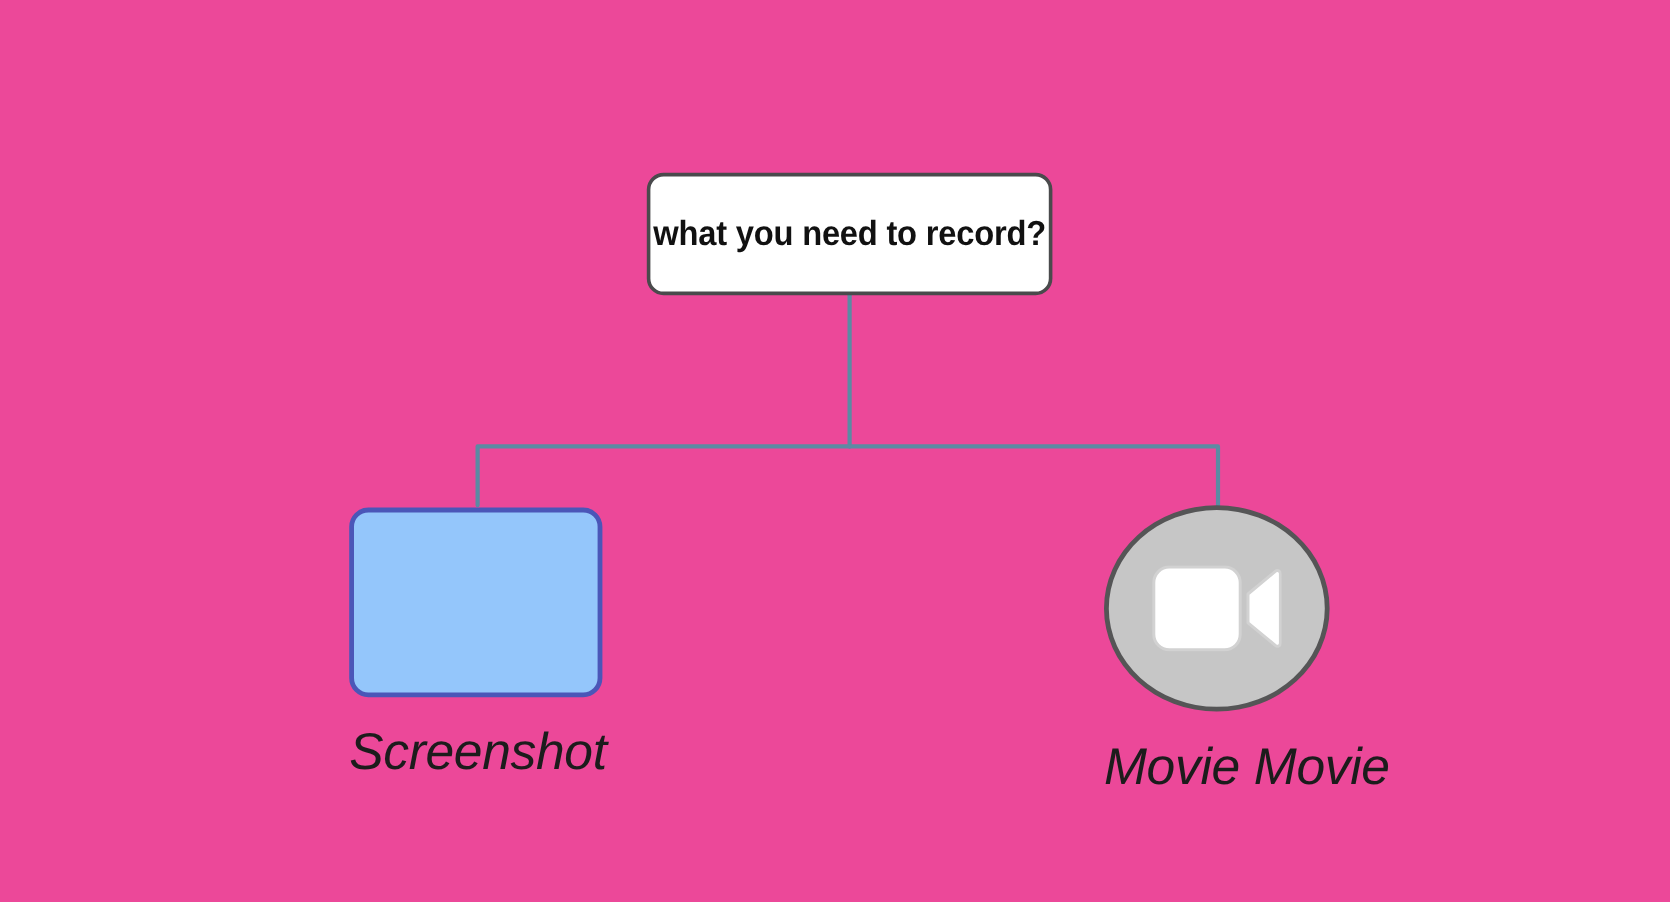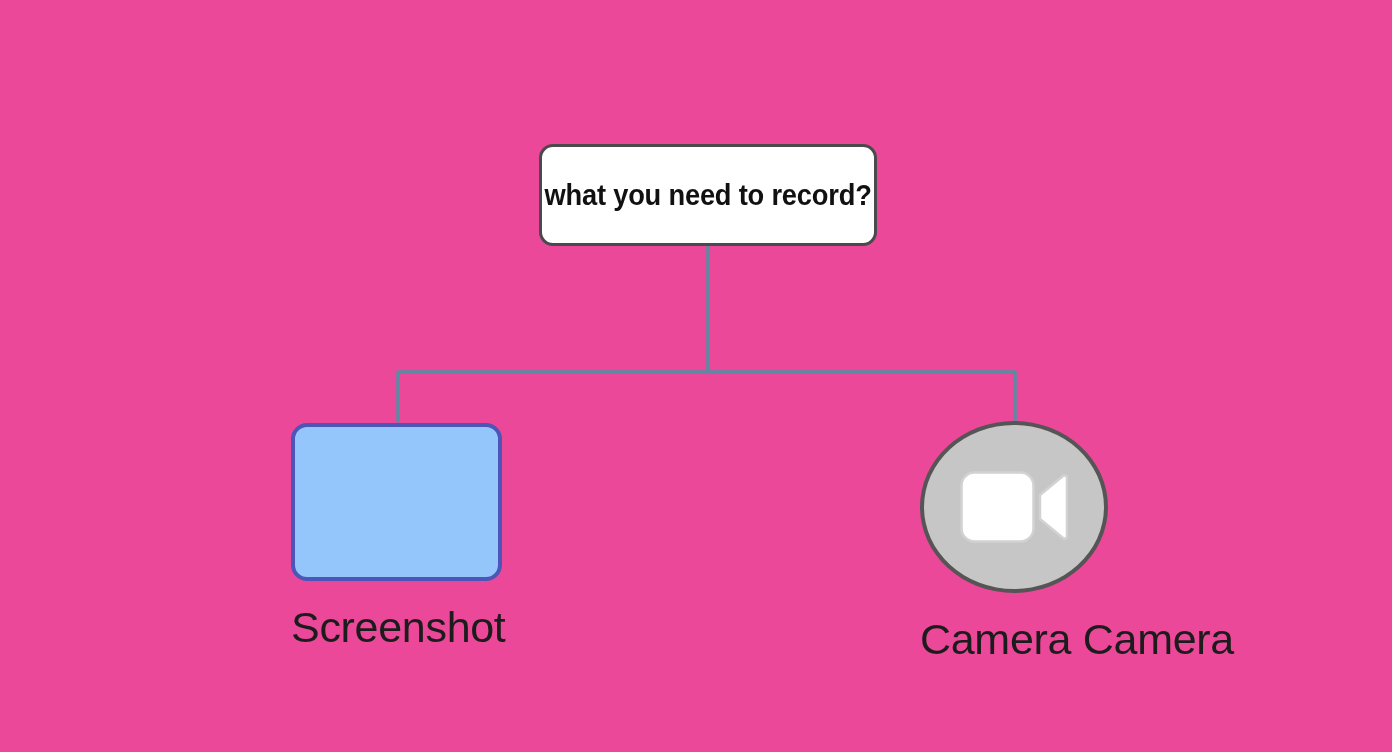--- a/index.html
+++ b/index.html
@@ -48,20 +48,21 @@
     font-weight: 600;
     color: #111111;
     letter-spacing: -0.2px;
     transform: scaleX(0.94);
     white-space: nowrap;
   }
 
   
   .leaf {
     position: absolute;
+    font-style: italic;
   }
   .leaf-screenshot {
     left: 291px;
     top: 423px;
     width: 211px;
   }
   .shape-rect {
     width: 211px;
     height: 158px;
     box-sizing: border-box;
@@ -128,16 +129,16 @@
     <div class="leaf-label">Screenshot</div>
   </div>
 
   <div class="leaf leaf-camera">
     <div class="shape-circle">
       <svg class="camera-icon" width="108" height="72" viewBox="0 0 108 72" aria-hidden="true">
         <rect x="1.5" y="1.5" width="72" height="69" rx="13" ry="13" fill="#ffffff" stroke="#d2d2d2" stroke-width="2.5"></rect>
         <path d="M80,24 L103,5 C104.7,3.6 107,4.9 107,7 L107,65 C107,67.1 104.7,68.4 103,67 L80,48 Z" fill="#ffffff" stroke="#d2d2d2" stroke-width="2.5" stroke-linejoin="round"></path>
       </svg>
     </div>
-    <div class="leaf-label">Camera Camera</div>
+    <div class="leaf-label">Movie Movie</div>
   </div>
 
 </div>
 
 </body></html>

